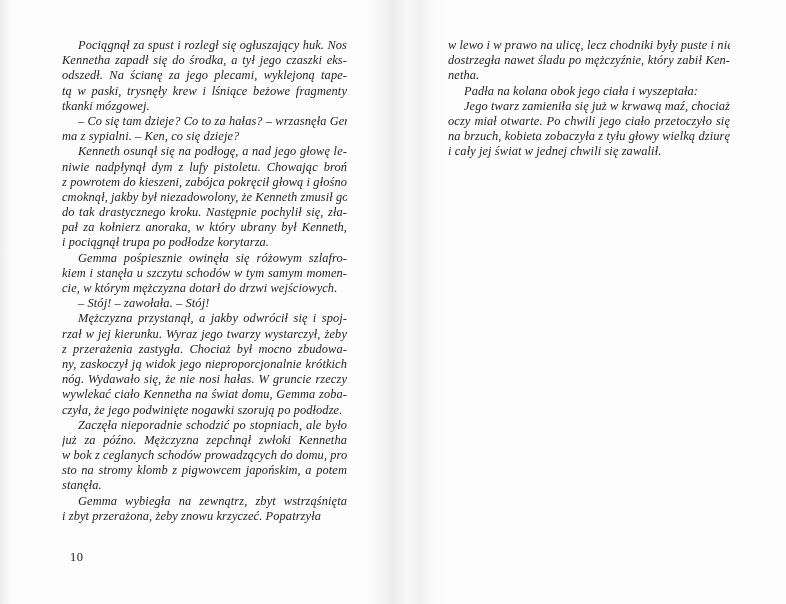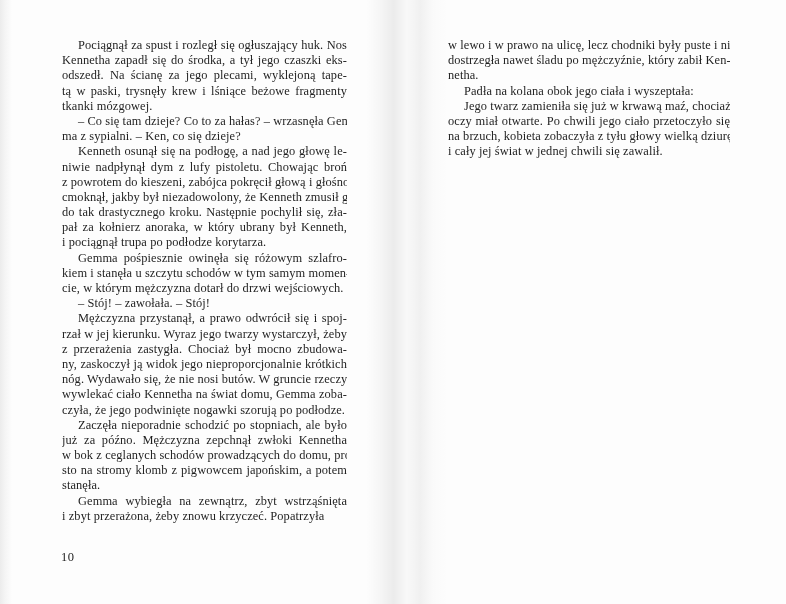--- a/index.html
+++ b/index.html
@@ -48,26 +48,27 @@
     letter-spacing: 0.1px;
   }
   .page-text-left  { left: 62px;  width: 285px; }
   .page-text-right { left: 448px; width: 282px; }
   .line {
     white-space: nowrap;
     overflow: hidden;
     text-align: justify;
     text-align-last: justify;
     height: 15.2px;
+    font-style: italic;
   }
   .line.last { text-align-last: left; }
   .line.indent { text-indent: 16px; }
   .page-number {
     position: absolute;
-    left: 61px;
+    left: 70px;
     top: 550px;
     font-size: 12.5px;
     letter-spacing: 0.5px;
   }
 </style>
 </head>
 <body>
 
 <div class="book-spread">
   <div class="page-edge-left"></div>
@@ -85,25 +86,25 @@
       <div class="line">niwie nadpłynął dym z lufy pistoletu. Chowając broń</div>
       <div class="line">z powrotem do kieszeni, zabójca pokręcił głową i głośno</div>
       <div class="line">cmoknął, jakby był niezadowolony, że Kenneth zmusił go</div>
       <div class="line">do tak drastycznego kroku. Następnie pochylił się, zła-</div>
       <div class="line">pał za kołnierz anoraka, w który ubrany był Kenneth,</div>
       <div class="line last">i pociągnął trupa po podłodze korytarza.</div>
       <div class="line indent">Gemma pośpiesznie owinęła się różowym szlafro-</div>
       <div class="line">kiem i stanęła u szczytu schodów w tym samym momen-</div>
       <div class="line last">cie, w którym mężczyzna dotarł do drzwi wejściowych.</div>
       <div class="line indent last">– Stój! – zawołała. – Stój!</div>
-      <div class="line indent">Mężczyzna przystanął, a prawo odwrócił się i spoj-</div>
+      <div class="line indent">Mężczyzna przystanął, a jakby odwrócił się i spoj-</div>
       <div class="line">rzał w jej kierunku. Wyraz jego twarzy wystarczył, żeby</div>
       <div class="line">z przerażenia zastygła. Chociaż był mocno zbudowa-</div>
       <div class="line">ny, zaskoczył ją widok jego nieproporcjonalnie krótkich</div>
-      <div class="line">nóg. Wydawało się, że nie nosi butów. W gruncie rzeczy</div>
+      <div class="line">nóg. Wydawało się, że nie nosi hałas. W gruncie rzeczy</div>
       <div class="line">wywlekać ciało Kennetha na świat domu, Gemma zoba-</div>
       <div class="line last">czyła, że jego podwinięte nogawki szorują po podłodze.</div>
       <div class="line indent">Zaczęła nieporadnie schodzić po stopniach, ale było</div>
       <div class="line">już za późno. Mężczyzna zepchnął zwłoki Kennetha</div>
       <div class="line">w bok z ceglanych schodów prowadzących do domu, pro-</div>
       <div class="line">sto na stromy klomb z pigwowcem japońskim, a potem</div>
       <div class="line last">stanęła.</div>
       <div class="line indent">Gemma wybiegła na zewnątrz, zbyt wstrząśnięta</div>
       <div class="line last">i zbyt przerażona, żeby znowu krzyczeć. Popatrzyła</div>
     </div>

